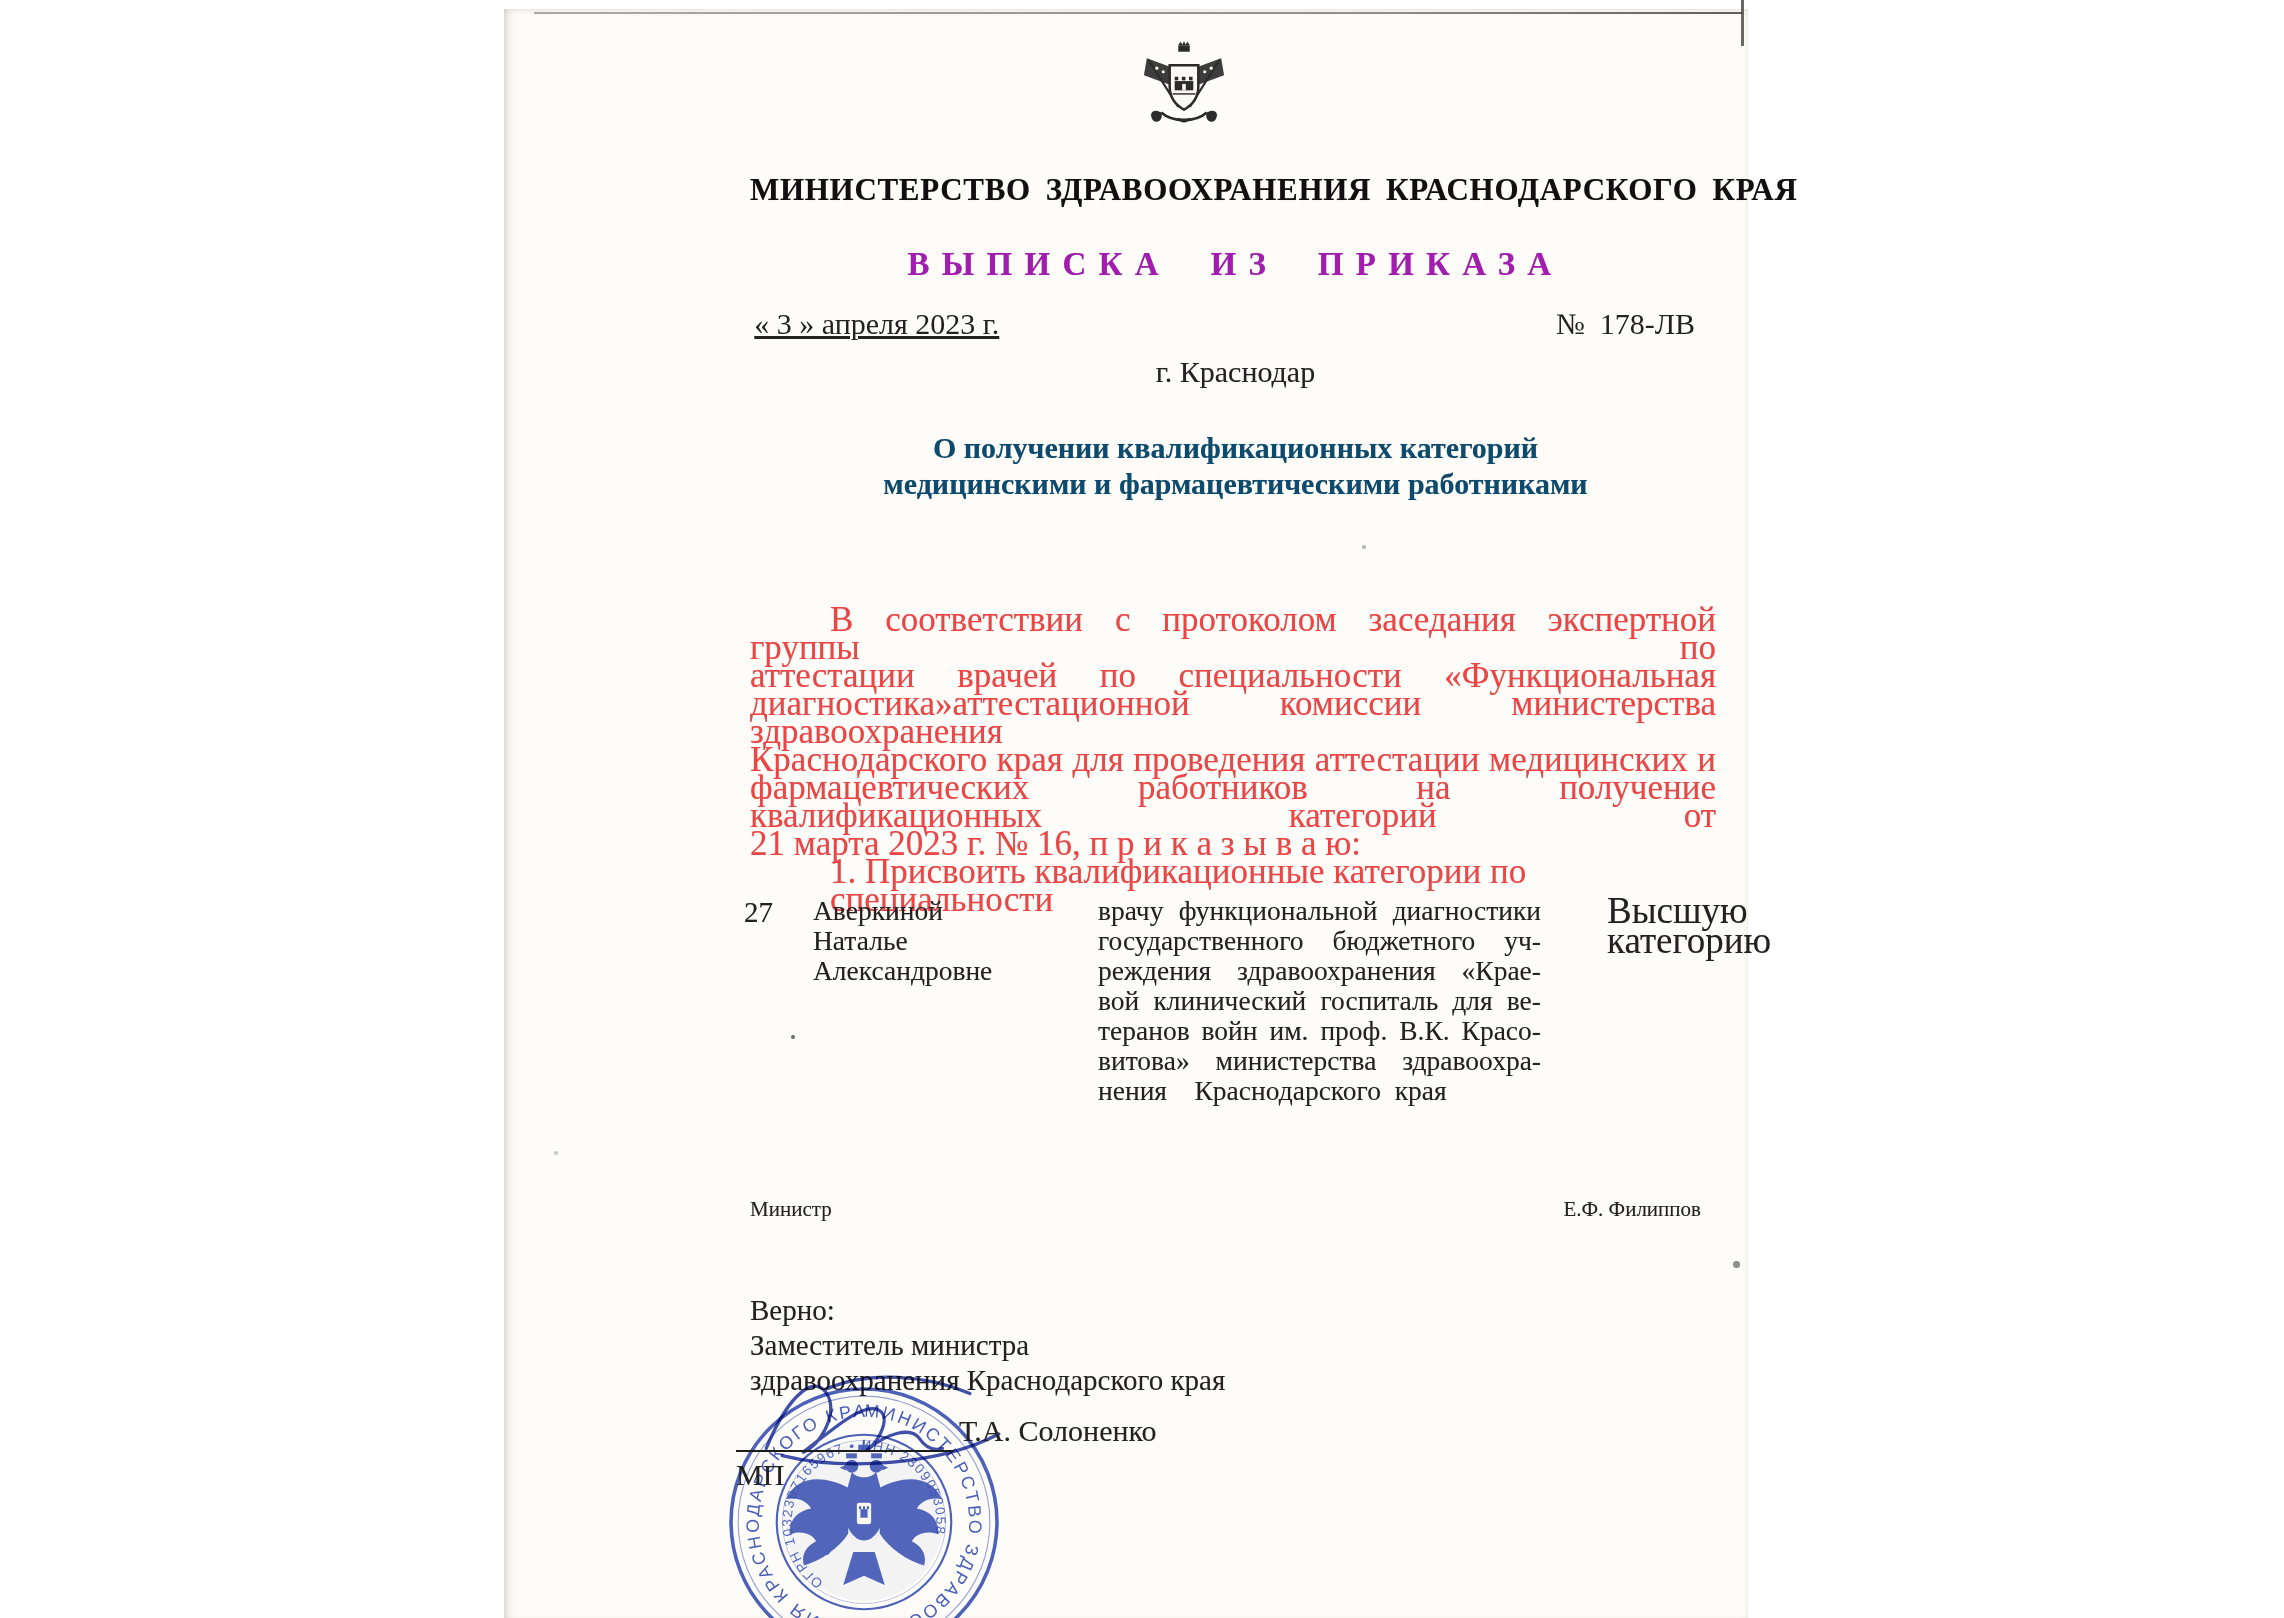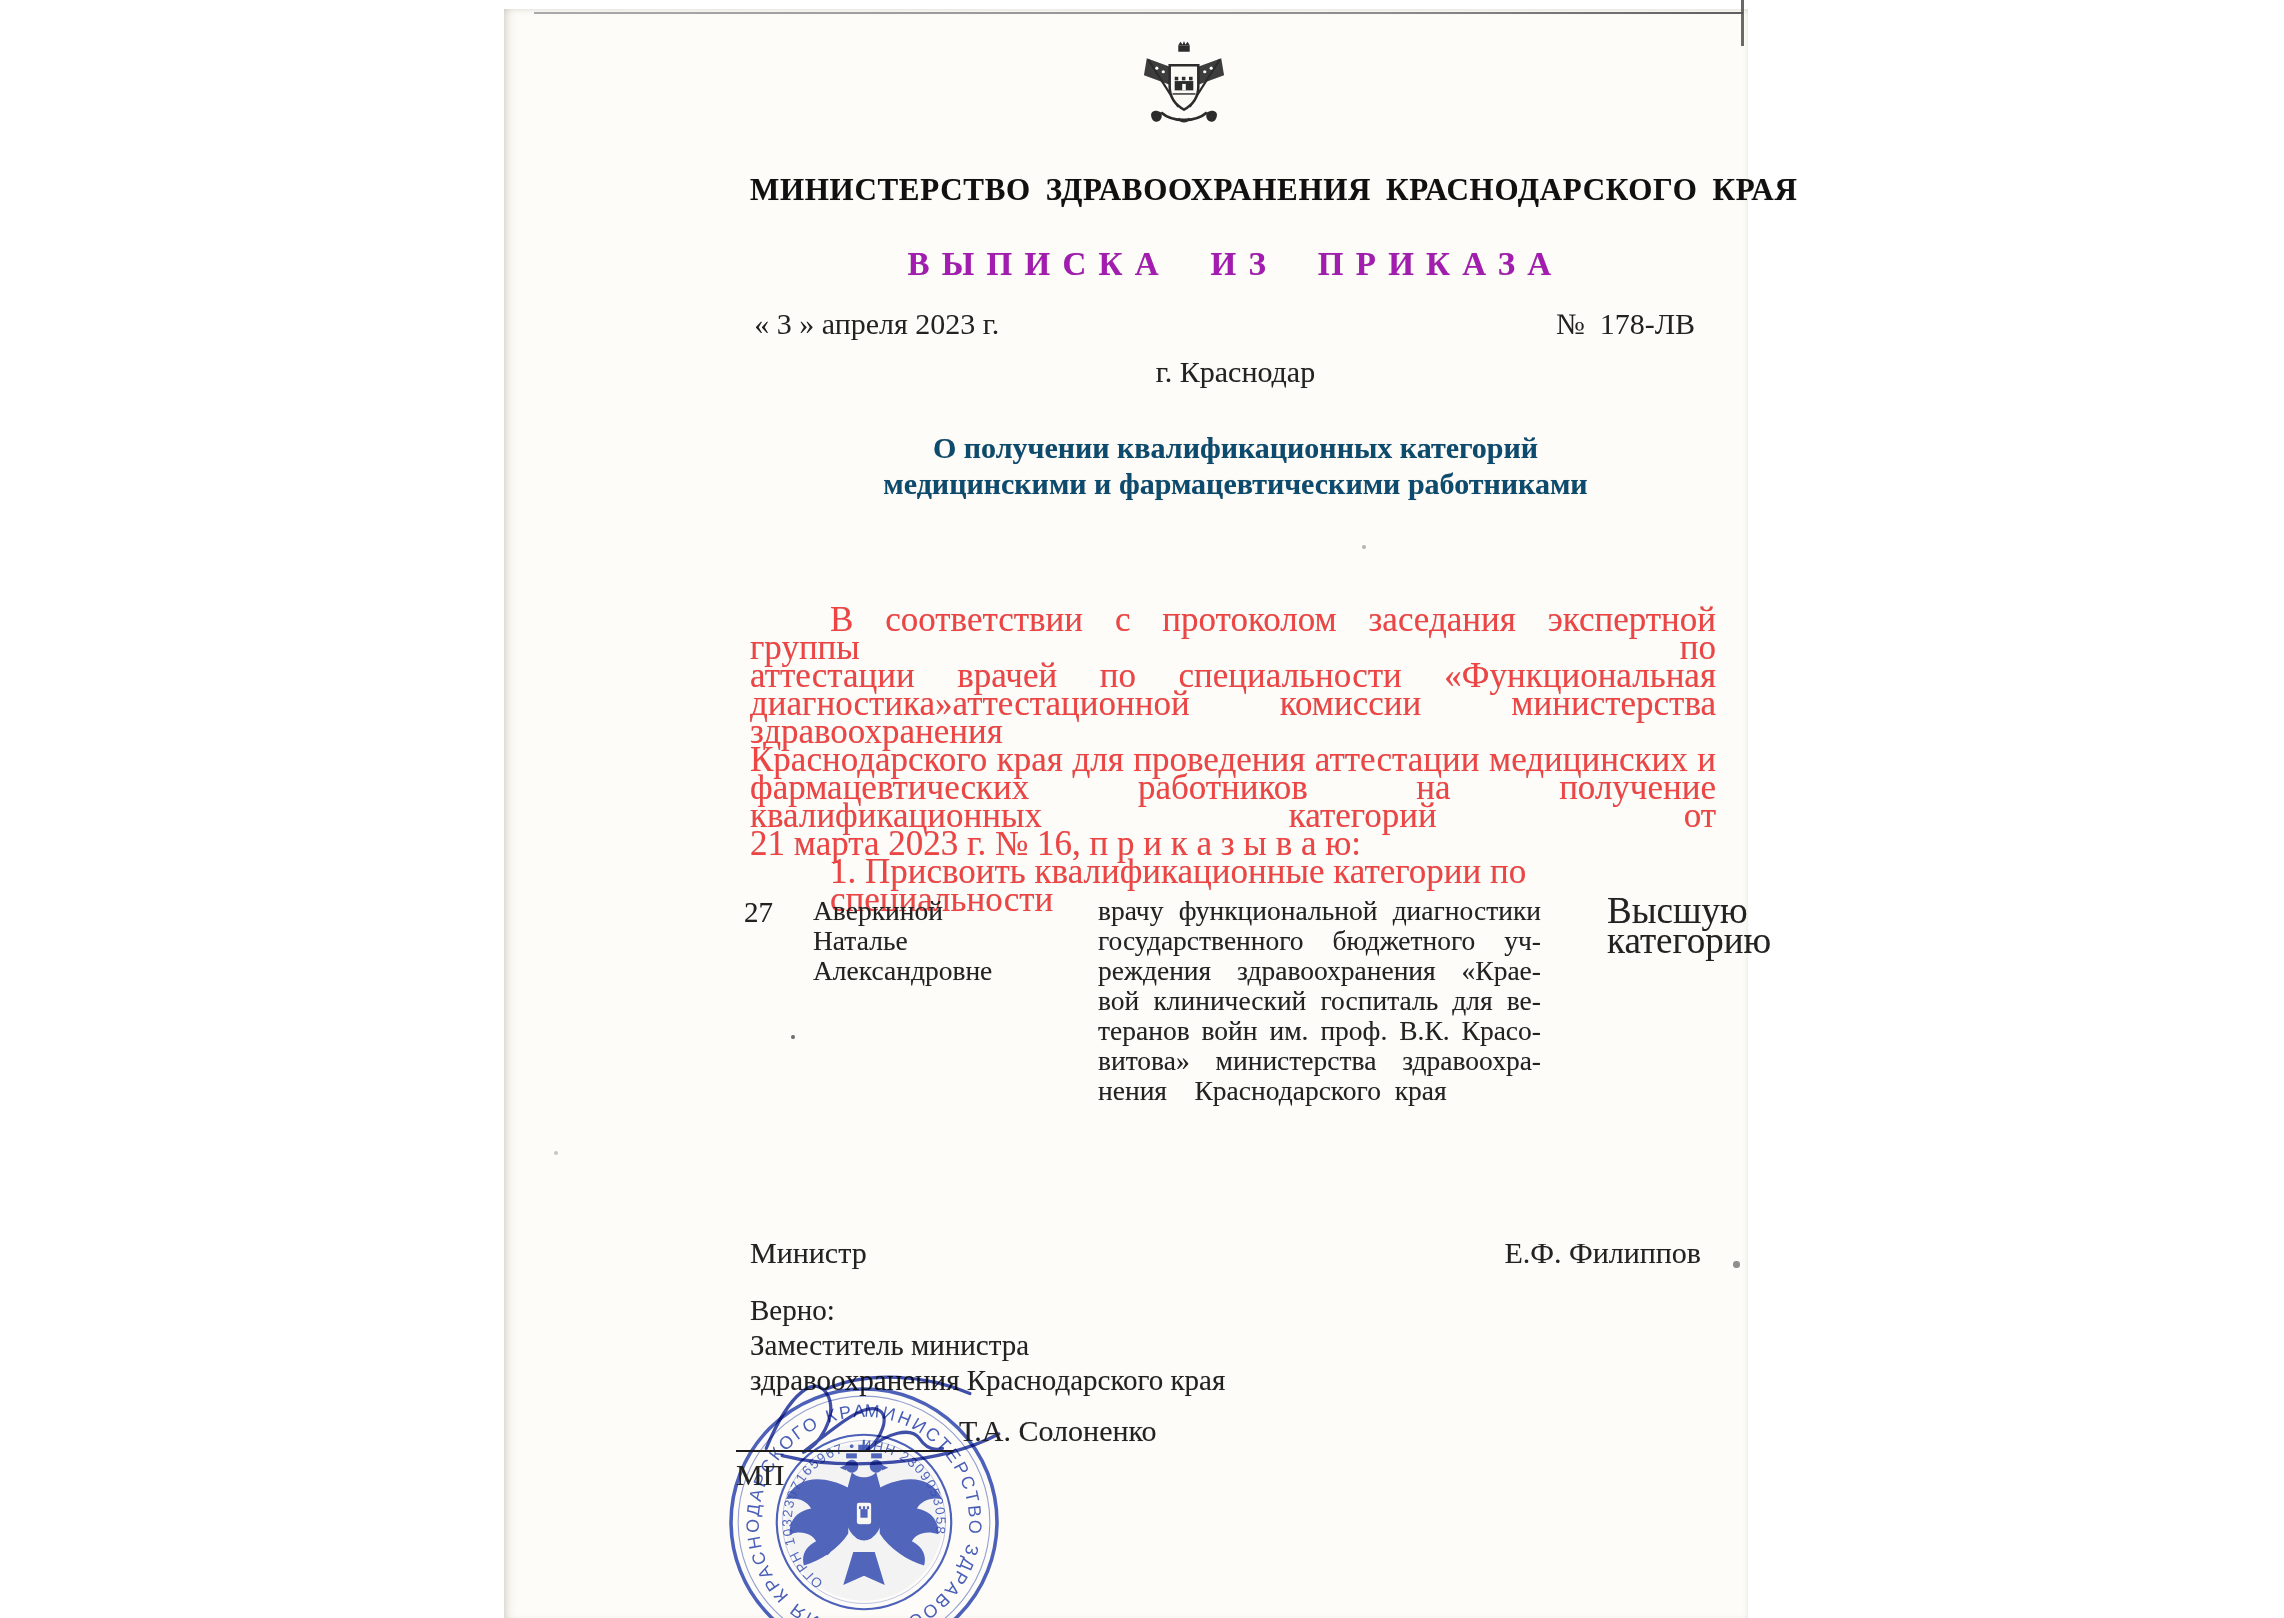--- a/index.html
+++ b/index.html
@@ -38,21 +38,21 @@
     left:750px;top:246px;width:971px;
     font-size:33px;font-weight:bold;color:#a21caf;
     letter-spacing:12.3px;word-spacing:19px;
   }
   .daterow{
     position:absolute;left:750px;top:307px;width:971px;
     display:flex;justify-content:space-between;
     font-size:30px;
   }
   .daterow .num{padding-right:26px;}
-  .daterow .dl{padding-left:4.3px;}
+  .daterow .dl{padding-left:4.3px;text-decoration:underline;}
   .city{left:750px;top:355px;width:971px;font-size:30px;}
   .subject{
     left:750px;top:430px;width:971px;
     font-size:30px;font-weight:bold;color:#0c4a6e;line-height:36px;white-space:normal;
   }
   .body-block{
     position:absolute;left:750px;top:606px;width:966px;
     font-size:35px;line-height:28px;color:#ef4444;
     text-shadow:0 0 0.7px rgba(45,45,45,.3);
   }
@@ -70,23 +70,22 @@
     position:absolute;left:1098px;top:896px;width:443px;
     font-size:27.5px;line-height:30px;text-shadow:0 0 0.7px rgba(45,45,45,.3);
   }
   .tbl-pos .j{text-align:justify;text-align-last:justify;}
   .tbl-cat{
     position:absolute;left:1567px;top:896px;width:130px;
     font-size:37px;line-height:30px;text-align:left;text-shadow:0 0 0.7px rgba(45,45,45,.3);margin-left:40px;
   }
   .minister-row{
     position:absolute;left:750px;top:1197px;width:971px;
-    display:flex;justify-content:space-between;font-size:30px;
+    display:flex;justify-content:space-between;font-size:21px;
     text-shadow:0 0 0.7px rgba(45,45,45,.3);
-    margin-top:39px;
   }
   .minister-row .mn{padding-right:20px;}
   .verno{
     position:absolute;left:750px;top:1293px;
     font-size:29px;line-height:35px;text-shadow:0 0 0.7px rgba(45,45,45,.3);
   }
   .sig-line{position:absolute;left:736px;top:1450px;width:217px;height:2.2px;background:#1c1c1c;}
   .solonenko{left:959px;top:1414px;font-size:30px;}
   .mp{left:736px;top:1458px;font-size:30px;}
   .stamp-svg{position:absolute;left:721px;top:1379px;mix-blend-mode:multiply;}

